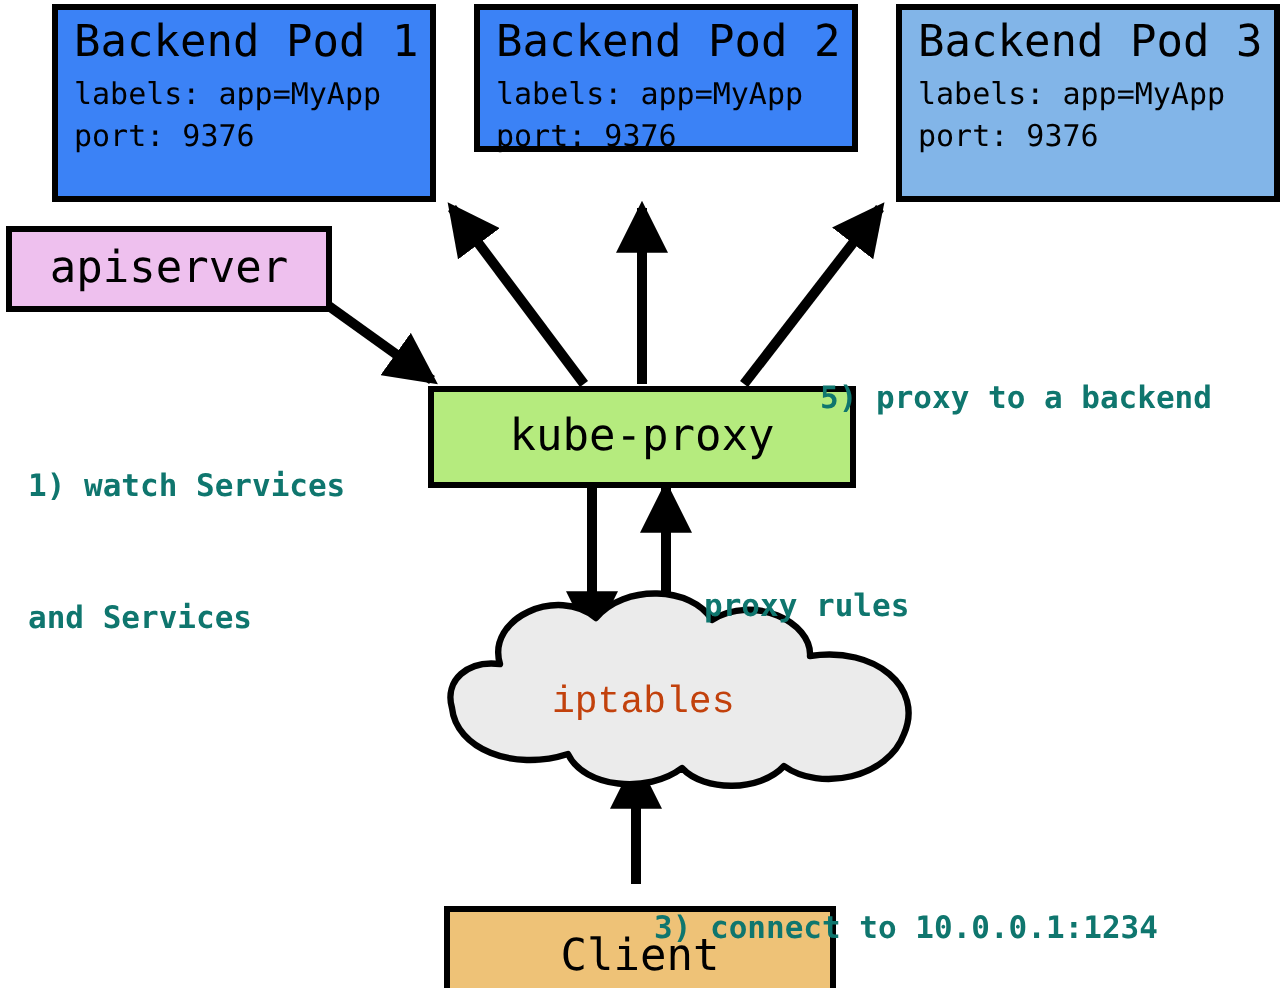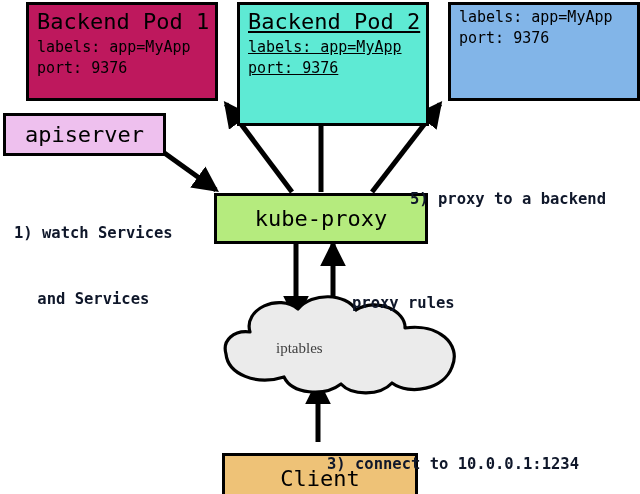--- a/index.html
+++ b/index.html
@@ -57,29 +57,29 @@
     font-family: "DejaVu Sans Mono", monospace;
     color: #000000;
     white-space: nowrap;
   }
   .edge-label {
     position: absolute;
     font-family: "DejaVu Sans Mono", monospace;
     font-weight: bold;
     font-size: 15.5px;
     line-height: 22px;
-    color: #0f172a;
+    color: #0f766e;
     white-space: pre;
     z-index: 3;
   }
   .cloud-label {
     position: absolute;
-    font-family: Liberation Serif, serif;
-    font-size: 15px;
-    color: #404040;
+    font-family: Liberation Mono, monospace;
+    font-size: 19px;
+    color: #c2410c;
     white-space: nowrap;
     z-index: 3;
   }
 </style>
 </head>
 <body>
 
 <div id="canvas">
 
   <svg id="edges" viewBox="0 0 640 494" width="640" height="494">
@@ -124,52 +124,53 @@
                C 377 297, 406 311, 405 328
                C 438 323, 462 344, 452 367
                C 444 389, 410 396, 392 383
                C 380 396, 352 396, 341 384
                C 324 397, 292 394, 284 377
                C 256 386, 228 374, 226 354
                C 222 340, 234 330, 250 332 Z" fill="#ebebeb" stroke="#000000" stroke-width="3.2" stroke-linejoin="round"></path>
     </g>
   </svg>
 
-  <div class="node pod" style="left:26px; top:2px; width:192px; height:99px; background:#be185d;">
+  <div class="node pod" style="left:26px; top:2px; width:192px; height:99px; background:#3b82f6;">
     <div class="pod-title">Backend Pod 1</div>
     <div class="pod-line">labels: app=MyApp</div>
     <div class="pod-line">port: 9376</div>
   </div>
 
-  <div class="node pod" style="left:237px; top:2px; width:192px; height:124px; background:#5eead4;text-decoration:underline;">
+  <div class="node pod" style="left:237px; top:2px; width:192px; height:74px; background:#3b82f6;">
     <div class="pod-title">Backend Pod 2</div>
     <div class="pod-line">labels: app=MyApp</div>
     <div class="pod-line">port: 9376</div>
   </div>
 
   <div class="node pod" style="left:448px; top:2px; width:192px; height:99px; background:#82b5e8;">
+    <div class="pod-title">Backend Pod 3</div>
     <div class="pod-line">labels: app=MyApp</div>
     <div class="pod-line">port: 9376</div>
   </div>
 
   <div class="node" style="left:214px; top:193px; width:214px; height:51px; background:#b5eb7e;">
     <div class="centered-label" style="font-size:22px;">kube-proxy</div>
   </div>
 
   <div class="node" style="left:3px; top:113px; width:163px; height:43px; background:#eec0ee;">
     <div class="centered-label" style="font-size:22px;">apiserver</div>
   </div>
 
   <div class="cloud-label" style="left:276px; top:340px;">iptables</div>
 
   <div class="node" style="left:222px; top:442px; width:196px; height:51px; background:#eec277;margin-top:11px;">
     <div class="centered-label" style="font-size:22px;">Client</div>
   </div>
 
-  <div class="edge-label" style="left:14px; top:178px;text-align:center;">
+  <div class="edge-label" style="left:14px; top:188px;">
     <div>1) watch Services</div>
     <div>and Services</div>
   </div>
 
   <div class="edge-label" style="left:66px; top:245px;">
   </div>
 
   <div class="edge-label" style="left:327px; top:409px;">
     <div>3) connect to 10.0.0.1:1234</div>
   </div>

